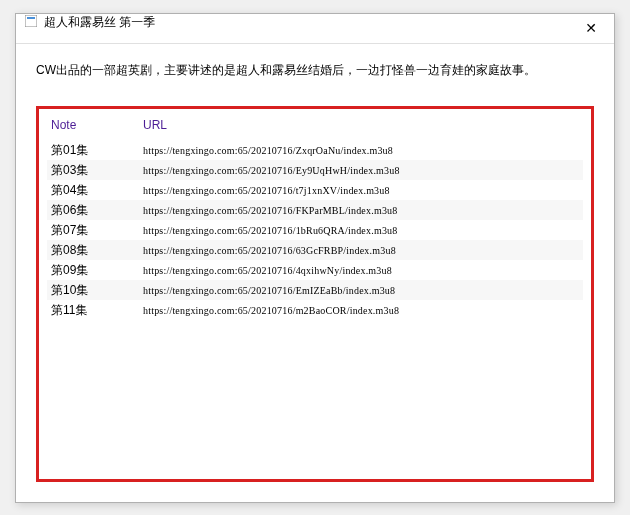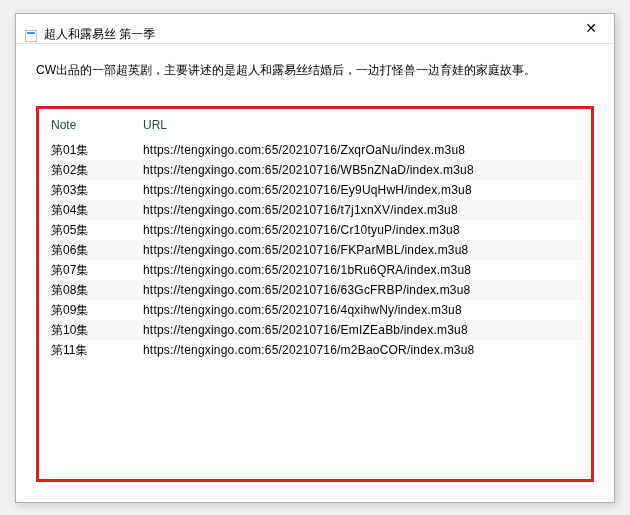--- a/index.html
+++ b/index.html
@@ -23,21 +23,21 @@
     border: 1px solid #b0b0b0;
     box-shadow: 2px 2px 8px rgba(0,0,0,0.15);
     display: flex;
     flex-direction: column;
   }
   .title-bar {
     height: 30px;
     background: #fff;
     border-bottom: 1px solid #e0e0e0;
     display: flex;
-    align-items: flex-end;
+    align-items: flex-start;
     padding: 0 8px;
     font-size: 12px;
     color: #000;
   }
   .title-icon {
     width: 14px;
     height: 14px;
     margin-right: 6px;
     display: inline-flex;
     align-items: center;
@@ -80,40 +80,40 @@
     width: 100%;
     font-size: 11px;
     border-collapse: collapse;
     font-family: "SimSun", "Courier New", monospace;
   }
   .data-table th {
     text-align: left;
     font-weight: normal;
     font-size: 12px;
     padding: 3px 4px 8px 4px;
-    color: #14532d;
+    color: #4c1d95;
     font-family: "Microsoft YaHei", "SimSun", sans-serif;
     margin-left: 28px;
   }
   .data-table th.note-col {
     width: 92px;
   }
   .data-table td {
     padding: 1.5px 4px;
     color: #000;
     white-space: nowrap;
     margin-top: 40px;
   }
   .data-table td.note-cell {
     font-family: "Microsoft YaHei", "SimSun", sans-serif;
     font-size: 12px;
   }
   .data-table td.url-cell {
-    font-family: Liberation Sans, sans-serif;
-    font-size: 12px;
+    font-family: Liberation Serif, serif;
+    font-size: 10px;
     letter-spacing: 0.2px;
   }
   .data-table tbody tr:nth-child(even) {
     background: #f7f7f7;
   }
 </style>
 </head>
 <body>
 
 <div class="outer-frame">
@@ -138,34 +138,26 @@
             <th class="note-col">Note</th>
             <th>URL</th>
           </tr>
         </thead>
         <tbody id="table-body">
             <tr>
               <td class="note-cell">第01集</td>
               <td class="url-cell">https://tengxingo.com:65/20210716/ZxqrOaNu/index.m3u8</td>
             </tr>
             <tr>
-              <td class="note-cell">第02集</td>
-              <td class="url-cell">https://tengxingo.com:65/20210716/WB5nZNaD/index.m3u8</td>
-            </tr>
-            <tr>
               <td class="note-cell">第03集</td>
               <td class="url-cell">https://tengxingo.com:65/20210716/Ey9UqHwH/index.m3u8</td>
             </tr>
             <tr>
               <td class="note-cell">第04集</td>
               <td class="url-cell">https://tengxingo.com:65/20210716/t7j1xnXV/index.m3u8</td>
-            </tr>
-            <tr>
-              <td class="note-cell">第05集</td>
-              <td class="url-cell">https://tengxingo.com:65/20210716/Cr10tyuP/index.m3u8</td>
             </tr>
             <tr>
               <td class="note-cell">第06集</td>
               <td class="url-cell">https://tengxingo.com:65/20210716/FKParMBL/index.m3u8</td>
             </tr>
             <tr>
               <td class="note-cell">第07集</td>
               <td class="url-cell">https://tengxingo.com:65/20210716/1bRu6QRA/index.m3u8</td>
             </tr>
             <tr>

